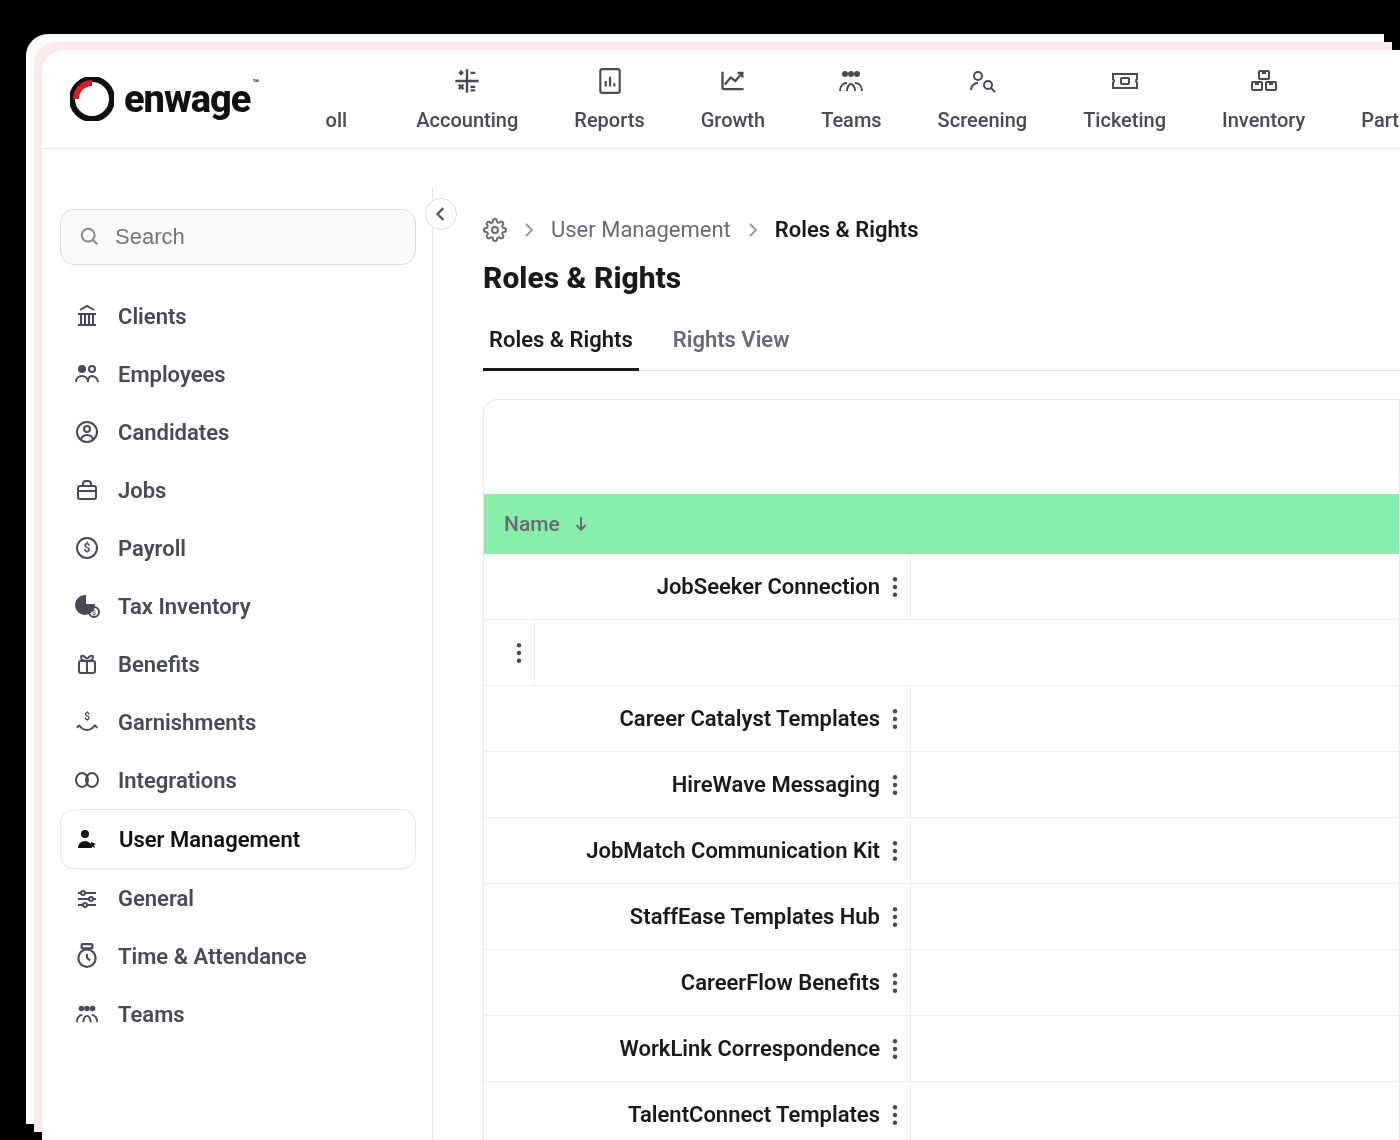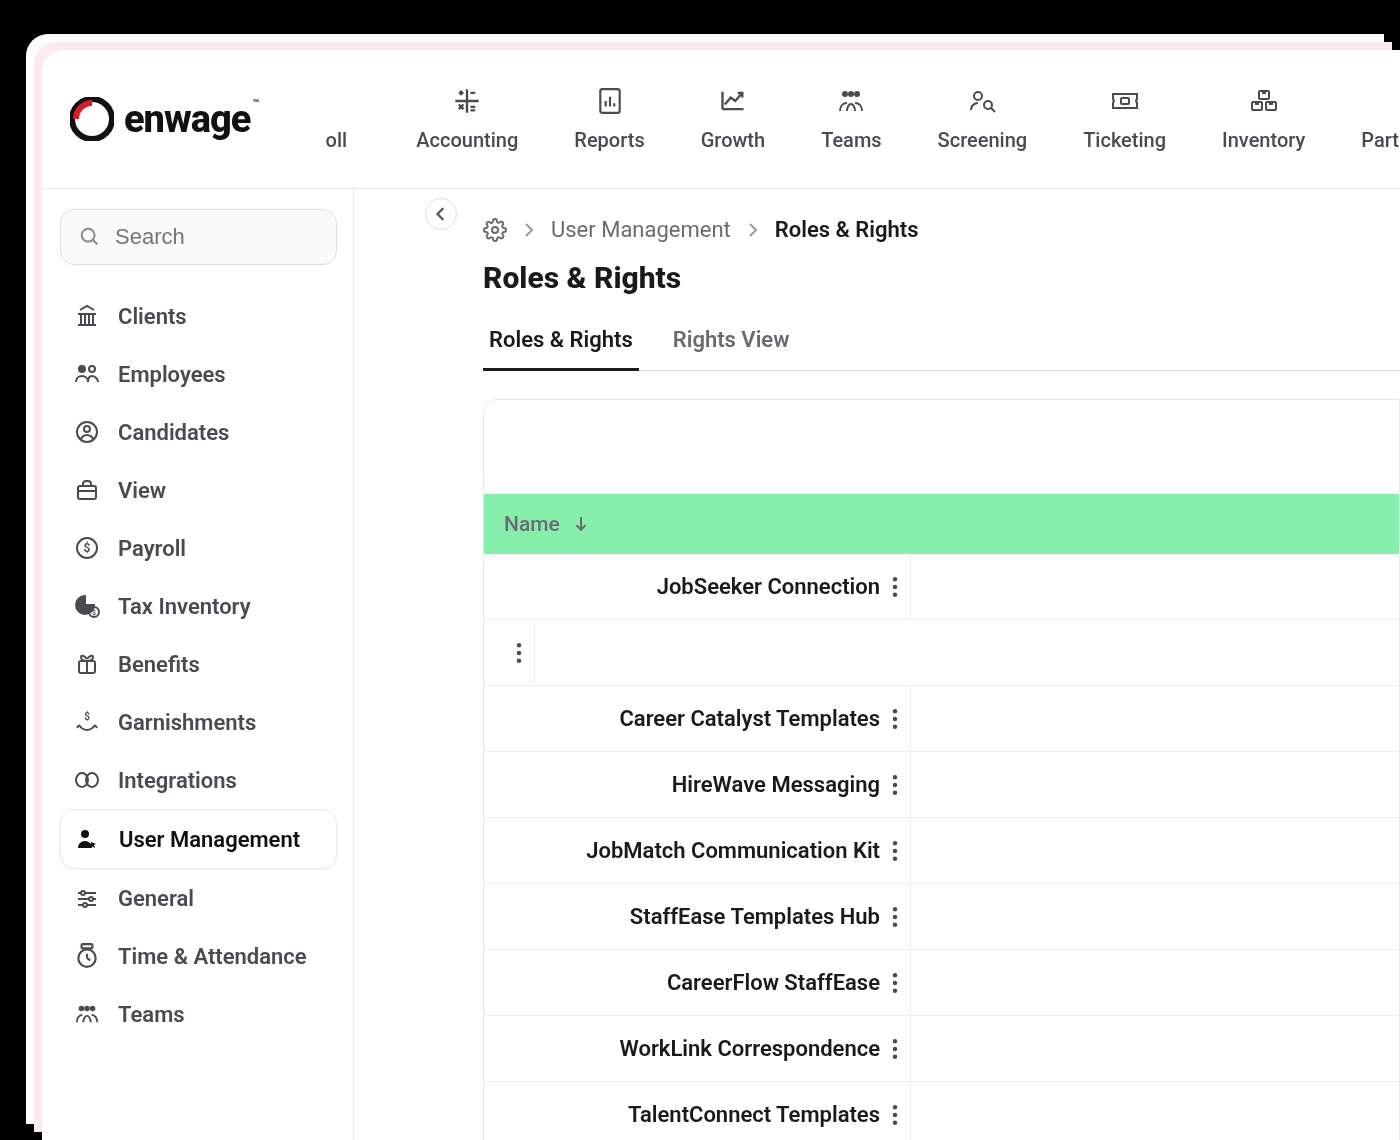--- a/index.html
+++ b/index.html
@@ -25,21 +25,21 @@
   position: absolute;
   top: 50px;
   left: 42px;
   right: 0;
   bottom: 0;
   background: #fff;
   border-radius: 22px 0 0 0;
   overflow: hidden;
 }
 .topbar {
-  height: 139px;
+  height: 99px;
   display: flex;
   align-items: center;
   border-bottom: 1px solid #e8e8ea;
   padding-left: 28px;
   overflow: hidden;
 }
 .logo {
   display: flex;
   align-items: center;
   gap: 10px;
@@ -89,21 +89,21 @@
   font-size: 20px;
   font-weight: 500;
 }
 .topnav-item.partial-left .nav-label {
   margin-left: -18px;
 }
 .sidebar {
   position: absolute;
   top: 137px;
   left: 0;
-  width: 312px;
+  width: 391px;
   bottom: 0;
   border-right: 1px solid #e8e8ea;
   padding: 22px 16px 0 18px;
 }
 .collapse-btn {
   position: absolute;
   top: 148px;
   left: 383px;
   width: 32px;
   height: 32px;
@@ -436,21 +436,21 @@
           <span>Candidates</span>
         </li>
         <li class="side-item">
           <span class="side-icon">
             <svg width="24" height="22" viewBox="0 0 24 22" fill="none" stroke="currentColor" stroke-width="2">
               <rect x="3" y="7" width="18" height="13" rx="2"></rect>
               <path d="M8 7V5a3 3 0 013-3h2a3 3 0 013 3v2"></path>
               <line x1="3" y1="12" x2="21" y2="12"></line>
             </svg>
           </span>
-          <span>View</span>
+          <span>Jobs</span>
         </li>
         <li class="side-item">
           <span class="side-icon">
             <svg width="24" height="24" viewBox="0 0 24 24" fill="none" stroke="currentColor" stroke-width="2">
               <circle cx="12" cy="12" r="10"></circle>
               <text x="12" y="16" text-anchor="middle" font-size="12" fill="currentColor" stroke="none">$</text>
             </svg>
           </span>
           <span>Payroll</span>
         </li>
@@ -659,21 +659,21 @@
                 <svg width="6" height="20" viewBox="0 0 4 18" fill="#4a4a52">
                   <circle cx="2" cy="2" r="2"></circle>
                   <circle cx="2" cy="9" r="2"></circle>
                   <circle cx="2" cy="16" r="2"></circle>
                 </svg>
               </span>
             </div>
             <div class="cell-rest"></div>
           </div>
           <div class="row">
-            <div class="cell-name">CareerFlow StaffEase</div>
+            <div class="cell-name">CareerFlow Benefits</div>
             <div class="cell-actions">
               <span class="dots">
                 <svg width="6" height="20" viewBox="0 0 4 18" fill="#4a4a52">
                   <circle cx="2" cy="2" r="2"></circle>
                   <circle cx="2" cy="9" r="2"></circle>
                   <circle cx="2" cy="16" r="2"></circle>
                 </svg>
               </span>
             </div>
             <div class="cell-rest"></div>

